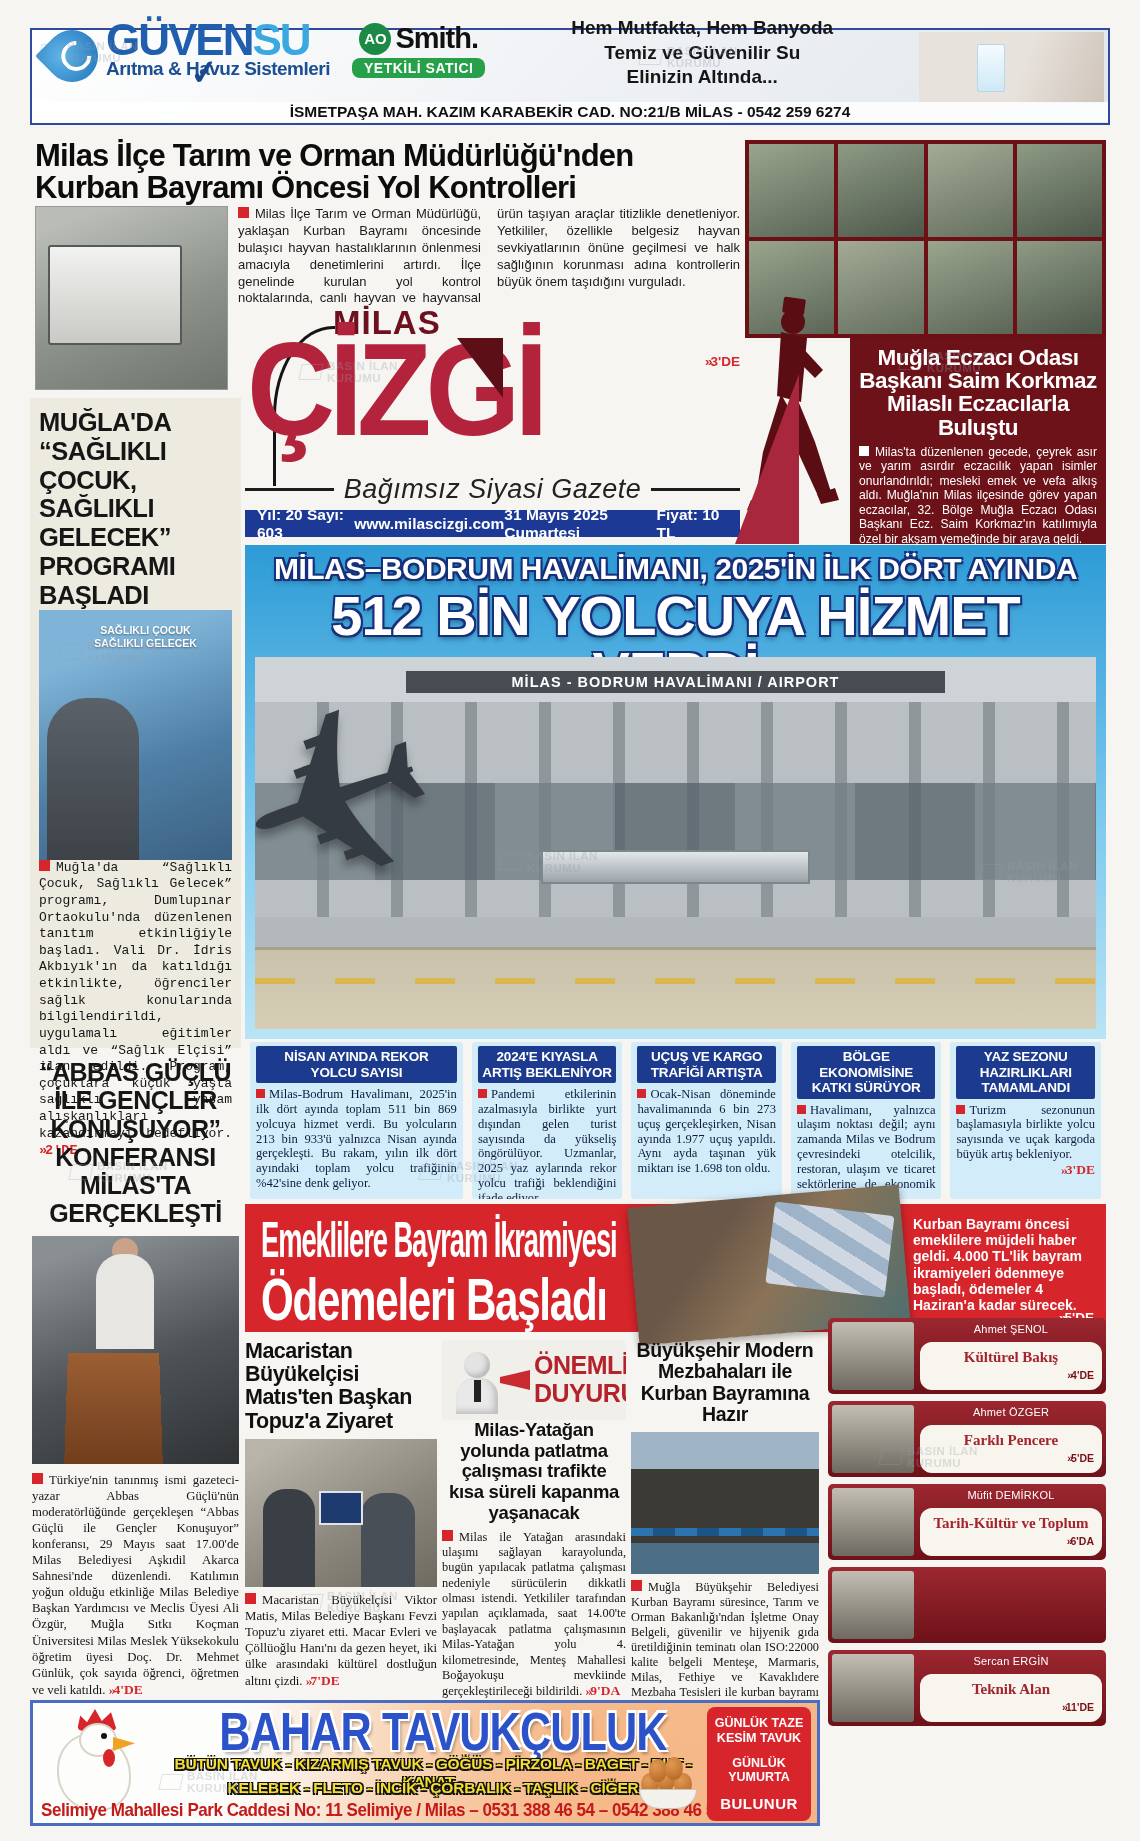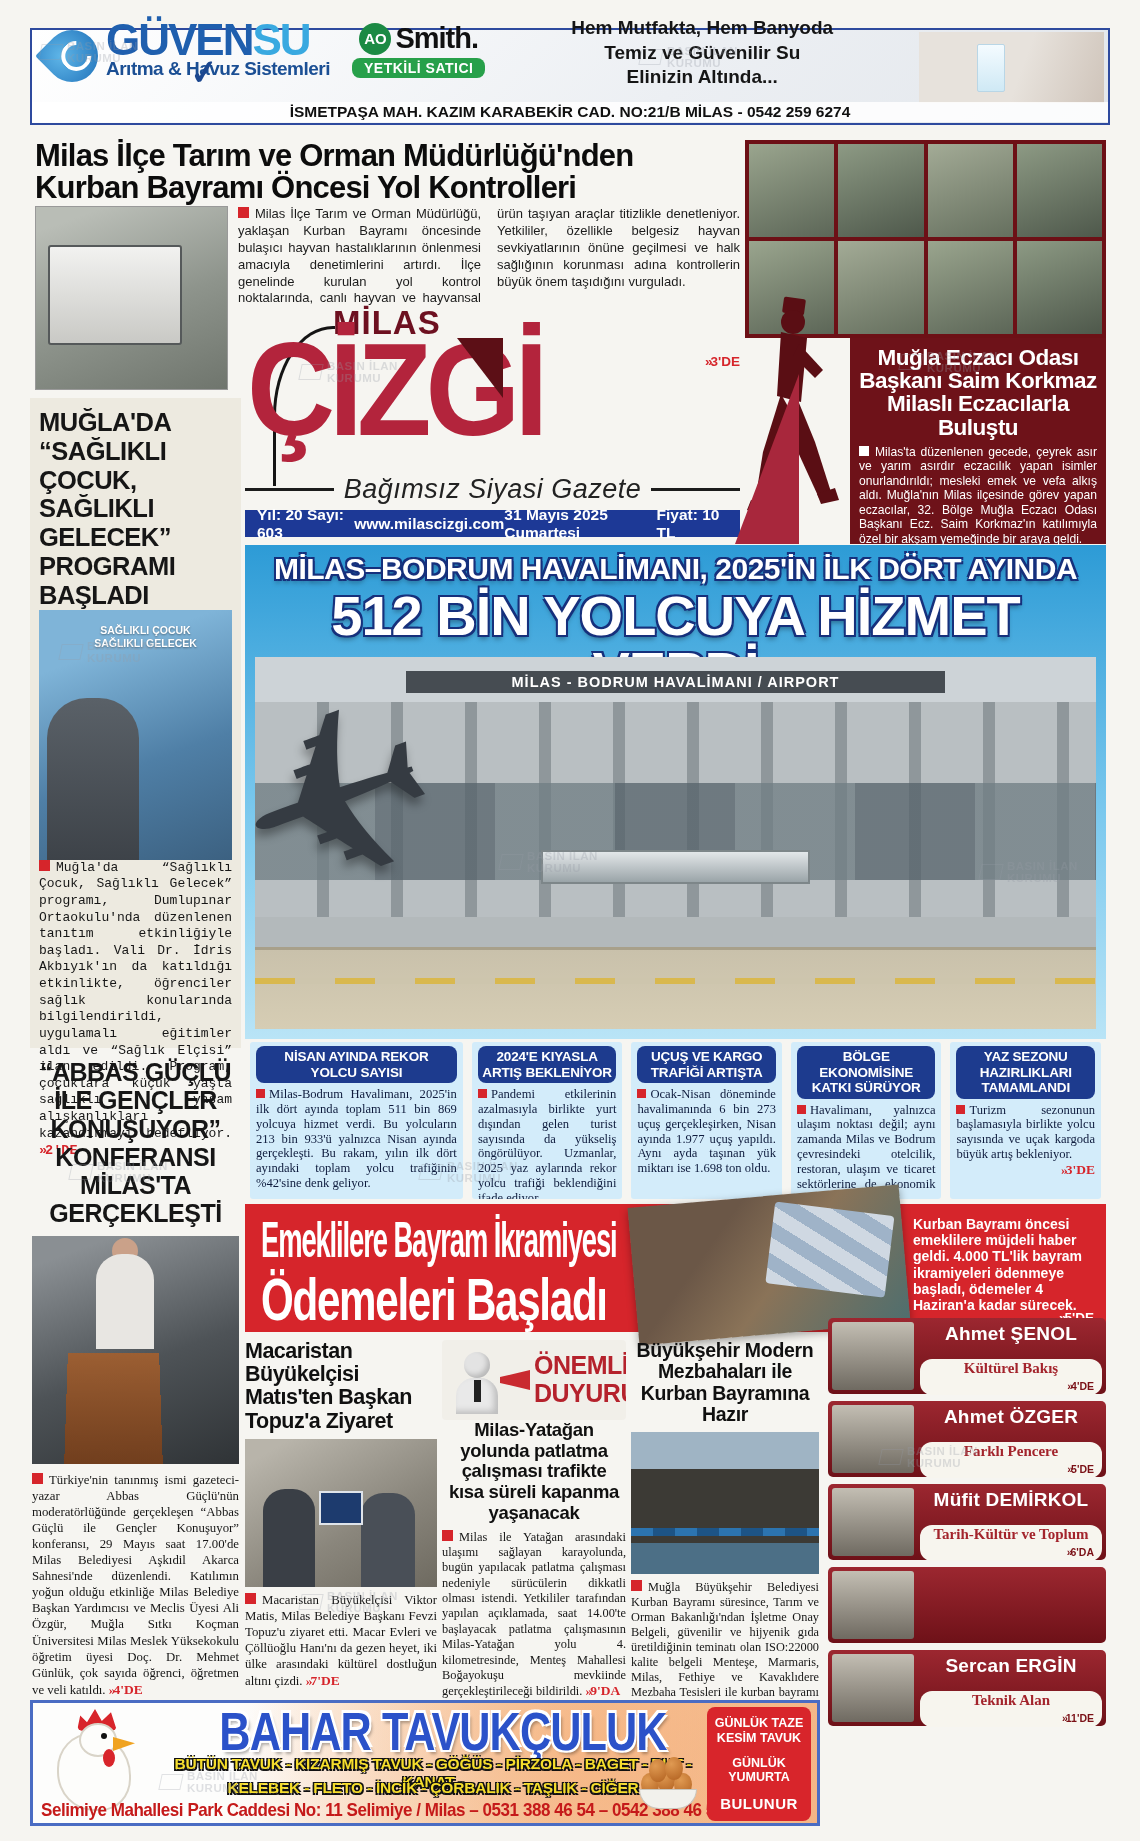--- a/index.html
+++ b/index.html
@@ -100,21 +100,21 @@
   .air-photo .canopy{position:absolute;left:34%;top:52%;width:32%;height:9%;background:linear-gradient(#e3e7e9,#9aa4a8);border:2px solid #7d8689}
   .air-photo .apron{position:absolute;left:0;right:0;bottom:0;height:22%;background:linear-gradient(#c9c1ab,#d6cdb4);border-top:3px solid #a8a08a}
   .air-photo .stripe{position:absolute;left:0;right:0;bottom:12%;height:6px;background:repeating-linear-gradient(90deg,#d9b84e 0 40px,#cdc5ad 40px 80px)}
   .air-cap{position:absolute;left:18%;right:18%;top:14px;background:rgba(40,46,52,.82);color:#fff;font-weight:bold;font-size:14.5px;text-align:center;padding:3px 0;letter-spacing:1px}
   .air-plane{position:absolute;left:-16px;top:26px;font-size:235px;line-height:1;color:#353b42;transform:scaleX(-1) rotate(20deg);text-shadow:4px 6px 10px rgba(0,0,0,.35);font-family:"DejaVu Sans",sans-serif}
 
   
   .boxes{left:250px;top:1042px;width:851px;height:157px;display:flex;gap:9px}
   .ibox{flex:1;background:#d3ecfa;border-radius:3px;padding:4px 6px;overflow:hidden}
   .ibox.wide{flex:1.45}
-  .ibox h3{background:#1d3b8e;color:#fff;font-size:13.5px;line-height:1.15;text-align:center;padding:3px 4px;border-radius:8px;letter-spacing:-.2px}
+  .ibox h3{background:#1d3b8e;color:#fff;font-size:13.5px;line-height:1.15;text-align:center;padding:3px 4px;border-radius:2px;letter-spacing:-.2px}
   .ibox .body{margin-top:4px;font-family:"Liberation Serif","DejaVu Serif",serif;font-size:12.6px;line-height:1.18;color:#0e1b3d;text-align:justify}
   .ibox .blt{width:9px;height:9px;margin-right:4px}
   .ibox .bref{text-align:right;margin-top:0}
 
   
   .emk{left:245px;top:1204px;width:861px;height:128px;background:#d6252b}
   .emk-h1{position:absolute;left:16px;top:8px;font-size:37px;font-weight:bold;color:#fff;letter-spacing:-1.5px;white-space:nowrap;transform:scale(.74,1.35);transform-origin:left top}
   .emk-h2{position:absolute;left:16px;top:62px;font-size:49px;font-weight:bold;color:#fff;letter-spacing:-1.5px;white-space:nowrap;transform:scale(.86,1.2);transform-origin:left top}
   .emk-photo{position:absolute;left:388px;top:-8px;width:272px;height:138px;background:linear-gradient(130deg,#6b5747 30%,#8a7358 55%,#4e6e6e);transform:rotate(-5deg);box-shadow:0 3px 8px rgba(0,0,0,.35);overflow:hidden}
   .emk-photo .bills{position:absolute;right:14px;top:18px;width:120px;height:82px;background:repeating-linear-gradient(25deg,#cfd8e2 0 14px,#9fb3c8 14px 28px);border-radius:4px;transform:rotate(12deg)}
@@ -144,21 +144,21 @@
   .colC h2{text-align:center;font-size:19.5px;line-height:1.1;font-weight:bold;color:#101010;letter-spacing:-.3px}
   .colC .photo{margin-top:6px;width:100%;height:142px;background:linear-gradient(#9fb4c4 0 26%,#3c3a35 26% 78%,#4c6f86 78%);position:relative;overflow:hidden}
   .colC .photo .rail{position:absolute;left:0;right:0;top:68%;height:8px;background:repeating-linear-gradient(90deg,#2c74b0 0 22px,#1d5486 22px 44px)}
   .colC .body{margin-top:6px;font-family:"Liberation Serif","DejaVu Serif",serif;font-size:12.3px;line-height:1.22;text-align:justify;color:#161616}
 
   
   .colnists{left:828px;top:1318px;width:278px;display:flex;flex-direction:column;gap:7px}
   .ccard{height:76px;background:linear-gradient(#9c2730,#6e1118);border-radius:5px;padding:4px;display:flex;gap:6px}
   .ccard .cphoto{width:82px;height:100%;background:linear-gradient(#c3beb3,#6f6a61);border-radius:3px}
   .ccard .cright{flex:1;display:flex;flex-direction:column}
-  .ccard .cname{color:#fff;font-weight:bold;font-size:19px;text-align:center;padding:1px 0 14px;letter-spacing:.2px}
+  .ccard .cname{color:#fff;font-weight:normal;font-size:11px;text-align:center;padding:1px 0 7px;letter-spacing:.2px}
   .ccard .cbox{flex:1;background:#f7f5ee;border-radius:12px;padding:2px 8px 1px;display:flex;flex-direction:column;justify-content:center}
   .ccard .ctitle{font-family:"Liberation Serif","DejaVu Serif",serif;color:#a3242c;font-size:15px;line-height:1.02;text-align:center;font-weight:bold}
   .ccard .cref{text-align:right}
   .ccard .cref .pref{font-size:10.5px;color:#7a1016}
 
   
   .bahar{left:30px;top:1700px;width:790px;height:126px;border:3px solid #4a6cc3;background:
     radial-gradient(circle at 70% 40%,rgba(244,160,96,.55),rgba(244,160,96,0) 60%),
     linear-gradient(100deg,#fdfdfc 25%,#f8d9bd 60%,#f4b98c)}
   .bahar-title{position:absolute;left:150px;top:-4px;width:520px;text-align:center;font-size:47px;font-weight:bold;color:#2b52c9;letter-spacing:-1px;white-space:nowrap;transform:scale(.92,1.15);transform-origin:center top;text-shadow:-2px -2px 0 #fff,2px -2px 0 #fff,-2px 2px 0 #fff,2px 2px 0 #fff,3px 4px 3px rgba(0,0,0,.3)}

